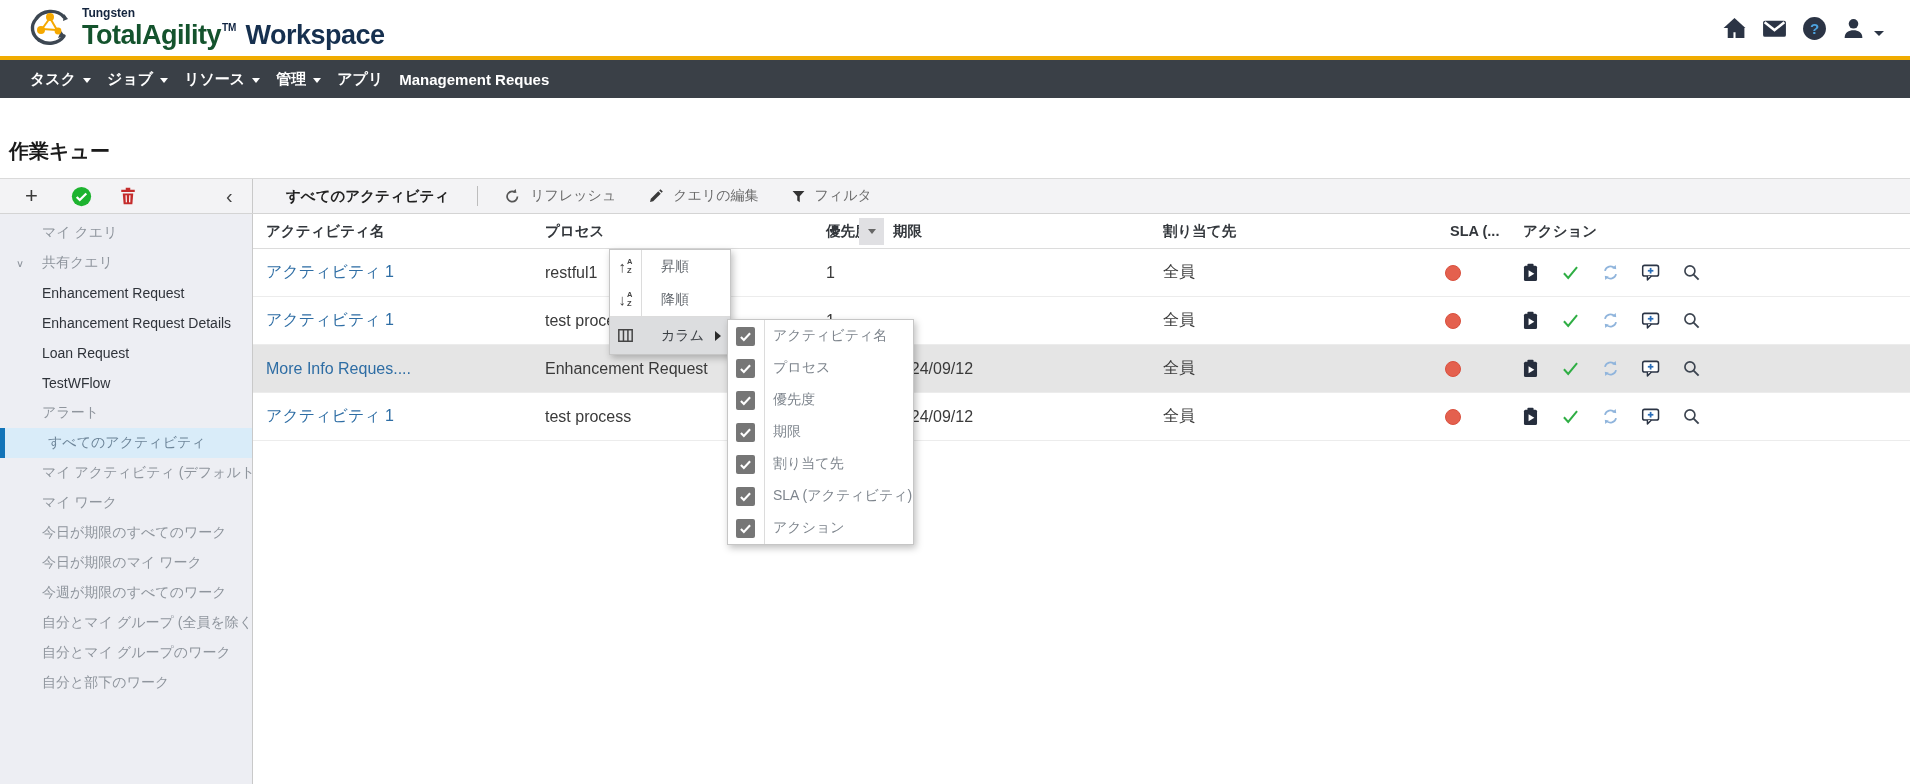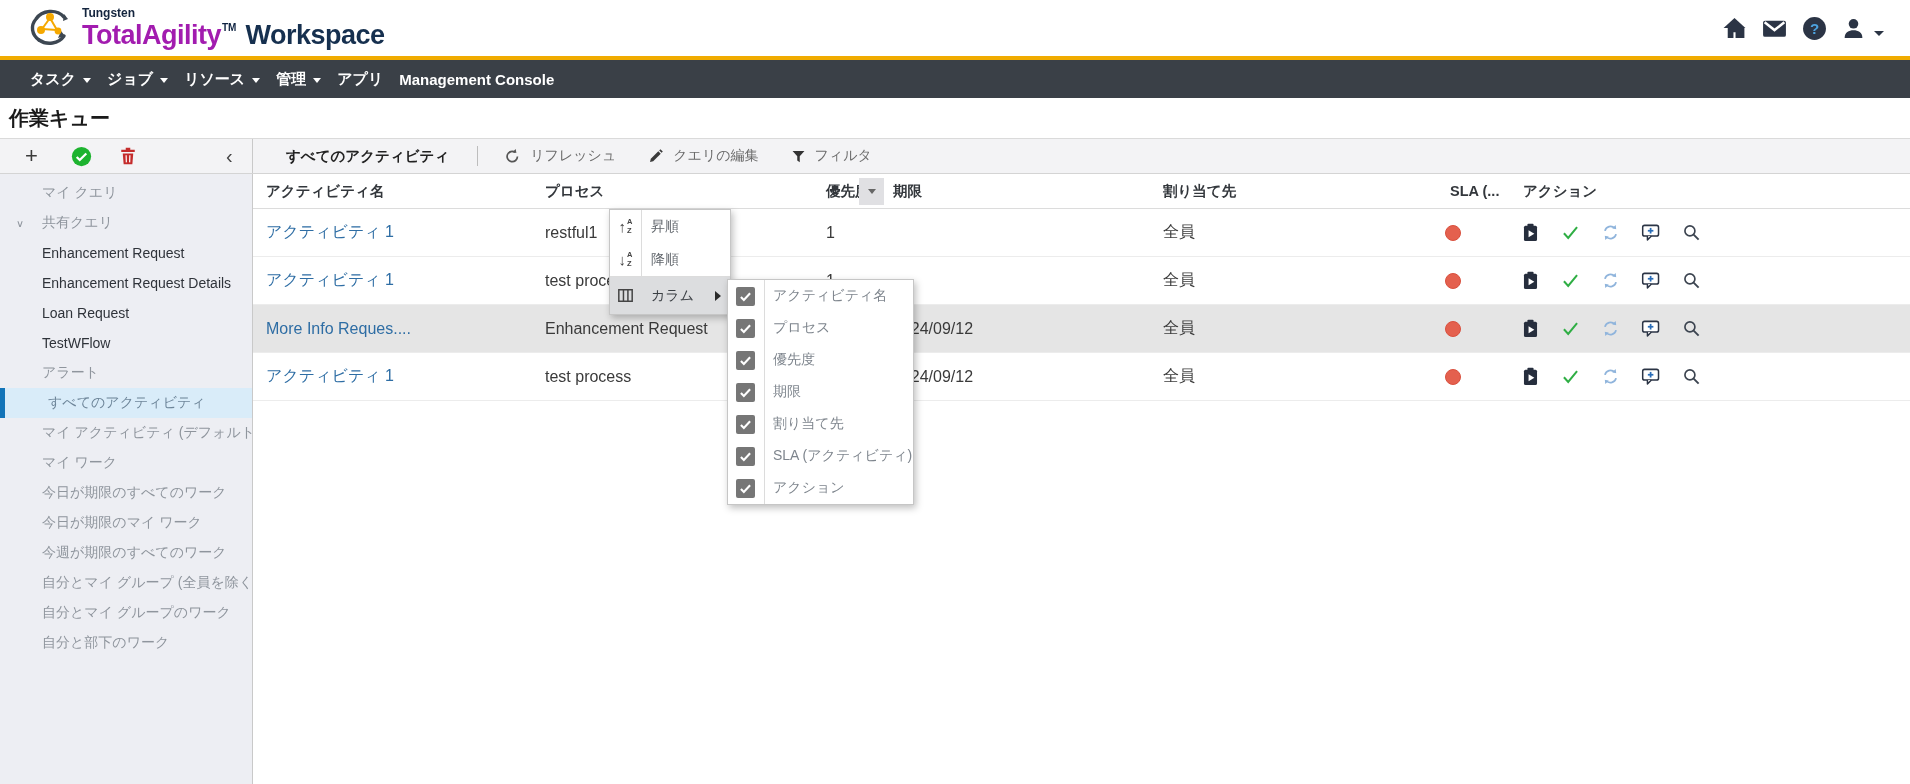--- a/index.html
+++ b/index.html
@@ -6,36 +6,36 @@
   html,body { width:1910px; height:784px; overflow:hidden; background:#fff;
     font-family:"Liberation Sans","DejaVu Sans",sans-serif; }
   .app { position:relative; width:1910px; height:784px; }
 
   
   .tophdr { height:56px; display:flex; align-items:center; padding:0 26px 0 28px; background:#fff; }
   .logo-mark { width:44px; height:44px; margin-right:10px; flex:0 0 auto; }
   .brand { display:flex; flex-direction:column; line-height:1; }
   .brand-small { font-size:12px; color:#14253e; font-weight:600; margin-bottom:3px; }
   .brand-main-row { display:flex; align-items:flex-start; }
-  .brand-main { font-size:27px; font-weight:700; color:#a21caf; letter-spacing:-0.5px; }
+  .brand-main { font-size:27px; font-weight:700; color:#14532d; letter-spacing:-0.5px; }
   .brand-tm { font-size:10px; color:#0e2240; margin:1px 2px 0 1px; font-weight:600; }
   .brand-suffix { font-size:27px; font-weight:600; color:#16304f; margin-left:7px; letter-spacing:-0.5px; }
   .hdr-icons { margin-left:auto; display:flex; align-items:center; gap:14px; }
   .hdr-icons svg { display:block; }
   .hdr-caret { width:0; height:0; border-left:5px solid transparent; border-right:5px solid transparent;
     border-top:5px solid #2b3445; margin-left:-6px; margin-top:10px; }
 
   
   .accent { height:4px; background:#f0ab00; }
   .navbar { height:38px; background:#3a4047; display:flex; align-items:center; padding-left:30px; gap:16px; }
   .nav-item { color:#fff; font-size:15px; font-weight:600; display:flex; align-items:center; gap:7px; cursor:pointer; white-space:nowrap; }
   .nav-caret { width:0; height:0; border-left:4.5px solid transparent; border-right:4.5px solid transparent; border-top:5px solid #fff; margin-top:2px; }
 
   
-  .page-title-bar { height:40px; display:flex; align-items:center; padding-left:9px; }
+  .page-title-bar { height:40px; display:flex; align-items:flex-start; padding-left:9px;margin-top:40px; }
   .page-title { font-size:20px; font-weight:700; color:#1a1a1a; }
 
   
   .toolbar { height:36px; background:#f3f3f5; border-top:1px solid #dadada; border-bottom:1px solid #d4d4d4; display:flex; }
   .toolbar-left { width:253px; flex:0 0 auto; border-right:1px solid #c9c9c9; display:flex; align-items:center; position:relative; }
   .tb-ic { position:absolute; top:0; height:100%; display:flex; align-items:center; cursor:pointer; }
   .plus-ic { left:25px; font-size:22px; color:#3a3a3a; font-weight:400; }
   .collapse-ic { left:226px; font-size:20px; color:#444; }
   .toolbar-right { flex:1; display:flex; align-items:center; padding-left:33px; }
   .query-name { font-size:14.5px; font-weight:700; color:#222; }
@@ -68,21 +68,21 @@
   .sla-dot { width:16px; height:16px; border-radius:50%; background:#e4604e; border:1px solid #d9503e; margin-left:7px; }
   .actions-cell { display:flex; align-items:center; gap:21px; padding-left:10px; }
   .actions-cell .act { cursor:pointer; display:flex; }
 
   
   .menu { position:absolute; background:#fff; border:1px solid #c6c6c6; box-shadow:2px 3px 7px rgba(0,0,0,0.25); z-index:20; }
   .sort-menu { left:862px; top:209px; width:122px; }
   .sort-menu .gutter-line { position:absolute; left:31px; top:0; bottom:0; width:1px; background:#dcdcdc; }
   .m-item { height:33px; display:flex; align-items:center; font-size:14px; color:#62676d; cursor:pointer; position:relative; }
   .m-icon { width:31px; display:flex; justify-content:center; align-items:center; flex:0 0 auto; }
-  .m-label { padding-left:10px; }
+  .m-label { padding-left:20px; }
   .m-sep { height:1px; background:#dcdcdc; }
   .m-item.columns { height:37px; background:#dcdddf; color:#3b3f44; }
   .m-item.columns .m-label { color:#3b3f44; }
   .caret-right { position:absolute; right:9px; width:0; height:0; border-top:5px solid transparent; border-bottom:5px solid transparent; border-left:6px solid #2a2a2a; }
   .sort-glyph { display:flex; align-items:center; color:#444; }
   .sort-glyph .arr { font-size:15px; font-weight:700; line-height:1; }
   .sort-glyph .az { display:flex; flex-direction:column; font-size:7.5px; font-weight:700; line-height:1.1; margin-left:1px; }
 
   .col-menu { left:980px; top:279px; width:187px; }
   .col-menu .gutter-line { position:absolute; left:36px; top:0; bottom:0; width:1px; background:#dcdcdc; }
@@ -153,21 +153,21 @@
         <div class="nav-caret"></div>
       </div>
       <div class="nav-item">
         <div style="display: inline;">管理</div>
         <div class="nav-caret"></div>
       </div>
       <div class="nav-item">
         <div style="display: inline;">アプリ</div>
       </div>
       <div class="nav-item">
-        <div style="display: inline;">Management Console</div>
+        <div style="display: inline;">Management Reques</div>
       </div>
     </div>
 
   <div class="page-title-bar">
     <span class="page-title">作業キュー</span>
   </div>
 
   <div class="toolbar">
     <div class="toolbar-left">
       <span class="tb-ic plus-ic">+</span>

